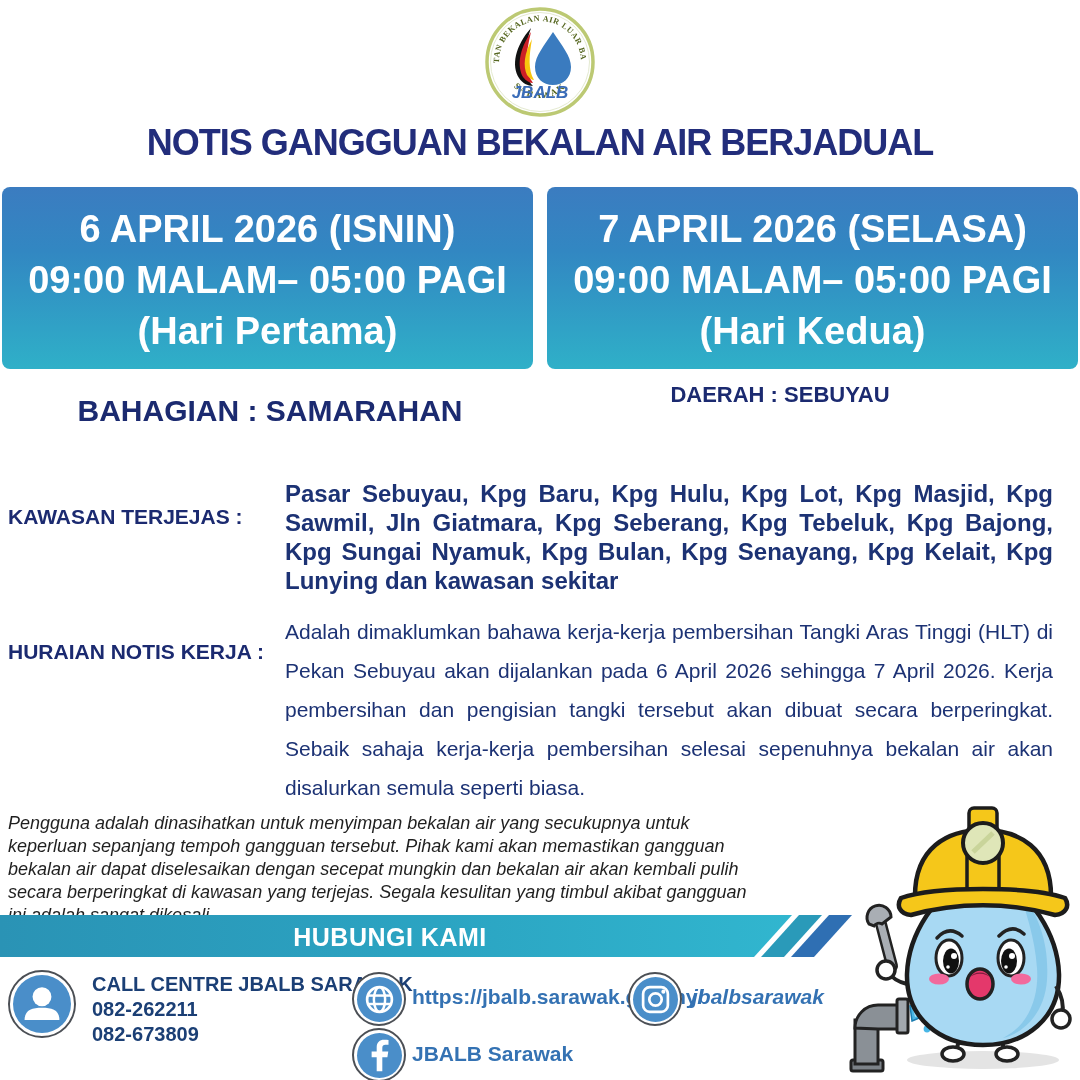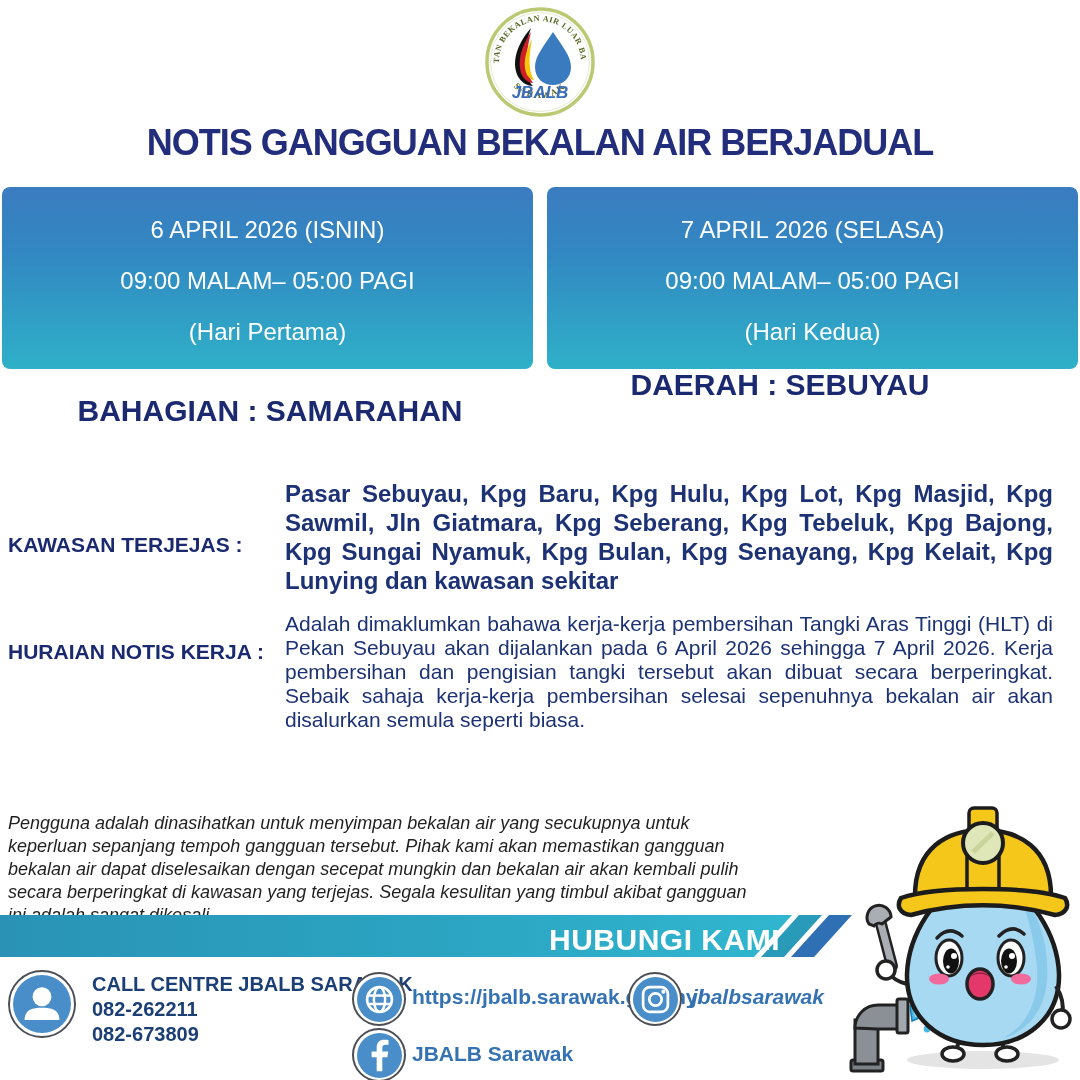--- a/index.html
+++ b/index.html
@@ -9,44 +9,44 @@
 
   .logo-wrap { position:absolute; left:465px; top:6px; width:150px; height:112px; }
 
   .title { position:absolute; left:0; top:122px; width:1080px; text-align:center;
            font-size:36px; font-weight:bold; letter-spacing:-1px; color:#222d7b; }
 
   .banner { position:absolute; left:2px; top:187px; width:1076px; height:182px;
             display:flex; gap:14px; }
   .banner-panel { flex:1; border-radius:8px;
             background:linear-gradient(180deg,#3b7cc0 0%, #3287c2 35%, #2fb0c8 100%);
-            color:#ffffff; font-weight:normal; font-size:24px; line-height:51px;
+            color:#ffffff; font-weight:bold; font-size:38px; line-height:51px;
             display:flex; flex-direction:column; justify-content:center; text-align:center;
             padding-top:4px; }
 
   .region-bahagian { position:absolute; left:0; top:394px; width:540px; text-align:center;
             font-size:30px; font-weight:bold; color:#1b2a70; }
-  .region-daerah { position:absolute; left:540px; top:368px; width:480px; text-align:center;
-            font-size:30px; font-weight:bold; color:#1b2a70; }
+  .region-daerah { position:absolute; left:540px; top:382px; width:480px; text-align:center;
+            font-size:22px; font-weight:bold; color:#1b2a70; }
 
   .sec-label { position:absolute; left:8px; width:272px; font-size:21px; font-weight:bold;
             color:#1b2a70; }
   .sec-body  { position:absolute; left:285px; width:768px; color:#1c3274;
             text-align:justify; }
-  .affected-label { top:505px;margin-top:28px; }
+  .affected-label { top:505px; }
   .affected-body  { top:479px; font-size:24px; font-weight:bold; line-height:29px; }
   .desc-label { top:640px; }
-  .desc-body  { top:612px; font-size:21px; line-height:24px; }
+  .desc-body  { top:612px; font-size:21px; line-height:39px; }
 
   .disclaimer { position:absolute; left:8px; top:812px; width:758px;
             font-size:18px; font-style:italic; color:#1f1f1f; line-height:23px; }
 
   .contact-bar-svg { position:absolute; left:0; top:915px; width:1080px; height:42px; }
-  .contact-bar-title { position:absolute; left:0; top:923px; width:780px; text-align:right;
-            color:#ffffff; font-size:30px; font-weight:bold; letter-spacing:0.5px; }
+  .contact-bar-title { position:absolute; left:0; top:923px; width:780px; text-align:center;
+            color:#ffffff; font-size:25px; font-weight:bold; letter-spacing:0.5px; }
 
   .contact-row { position:absolute; left:0; top:962px; width:860px; height:118px; }
   .icon-ring { position:absolute; border:2px solid #4b4f55; border-radius:50%;
             background:#ffffff; display:flex; align-items:center; justify-content:center; }
   .icon-inner { border-radius:50%; background:#4a8ec9; display:flex; align-items:center; justify-content:center; }
   .cc-text { position:absolute; left:92px; top:10px; font-size:20px; font-weight:bold;
             color:#1b3f75; line-height:25px; }
   .link-text { position:absolute; font-size:21px; font-weight:bold; color:#3472b3; }
   .reference { position:absolute; left:150px; top:1092px; font-size:35px; font-weight:bold;
             color:#1b2a70; letter-spacing:0.5px; }

